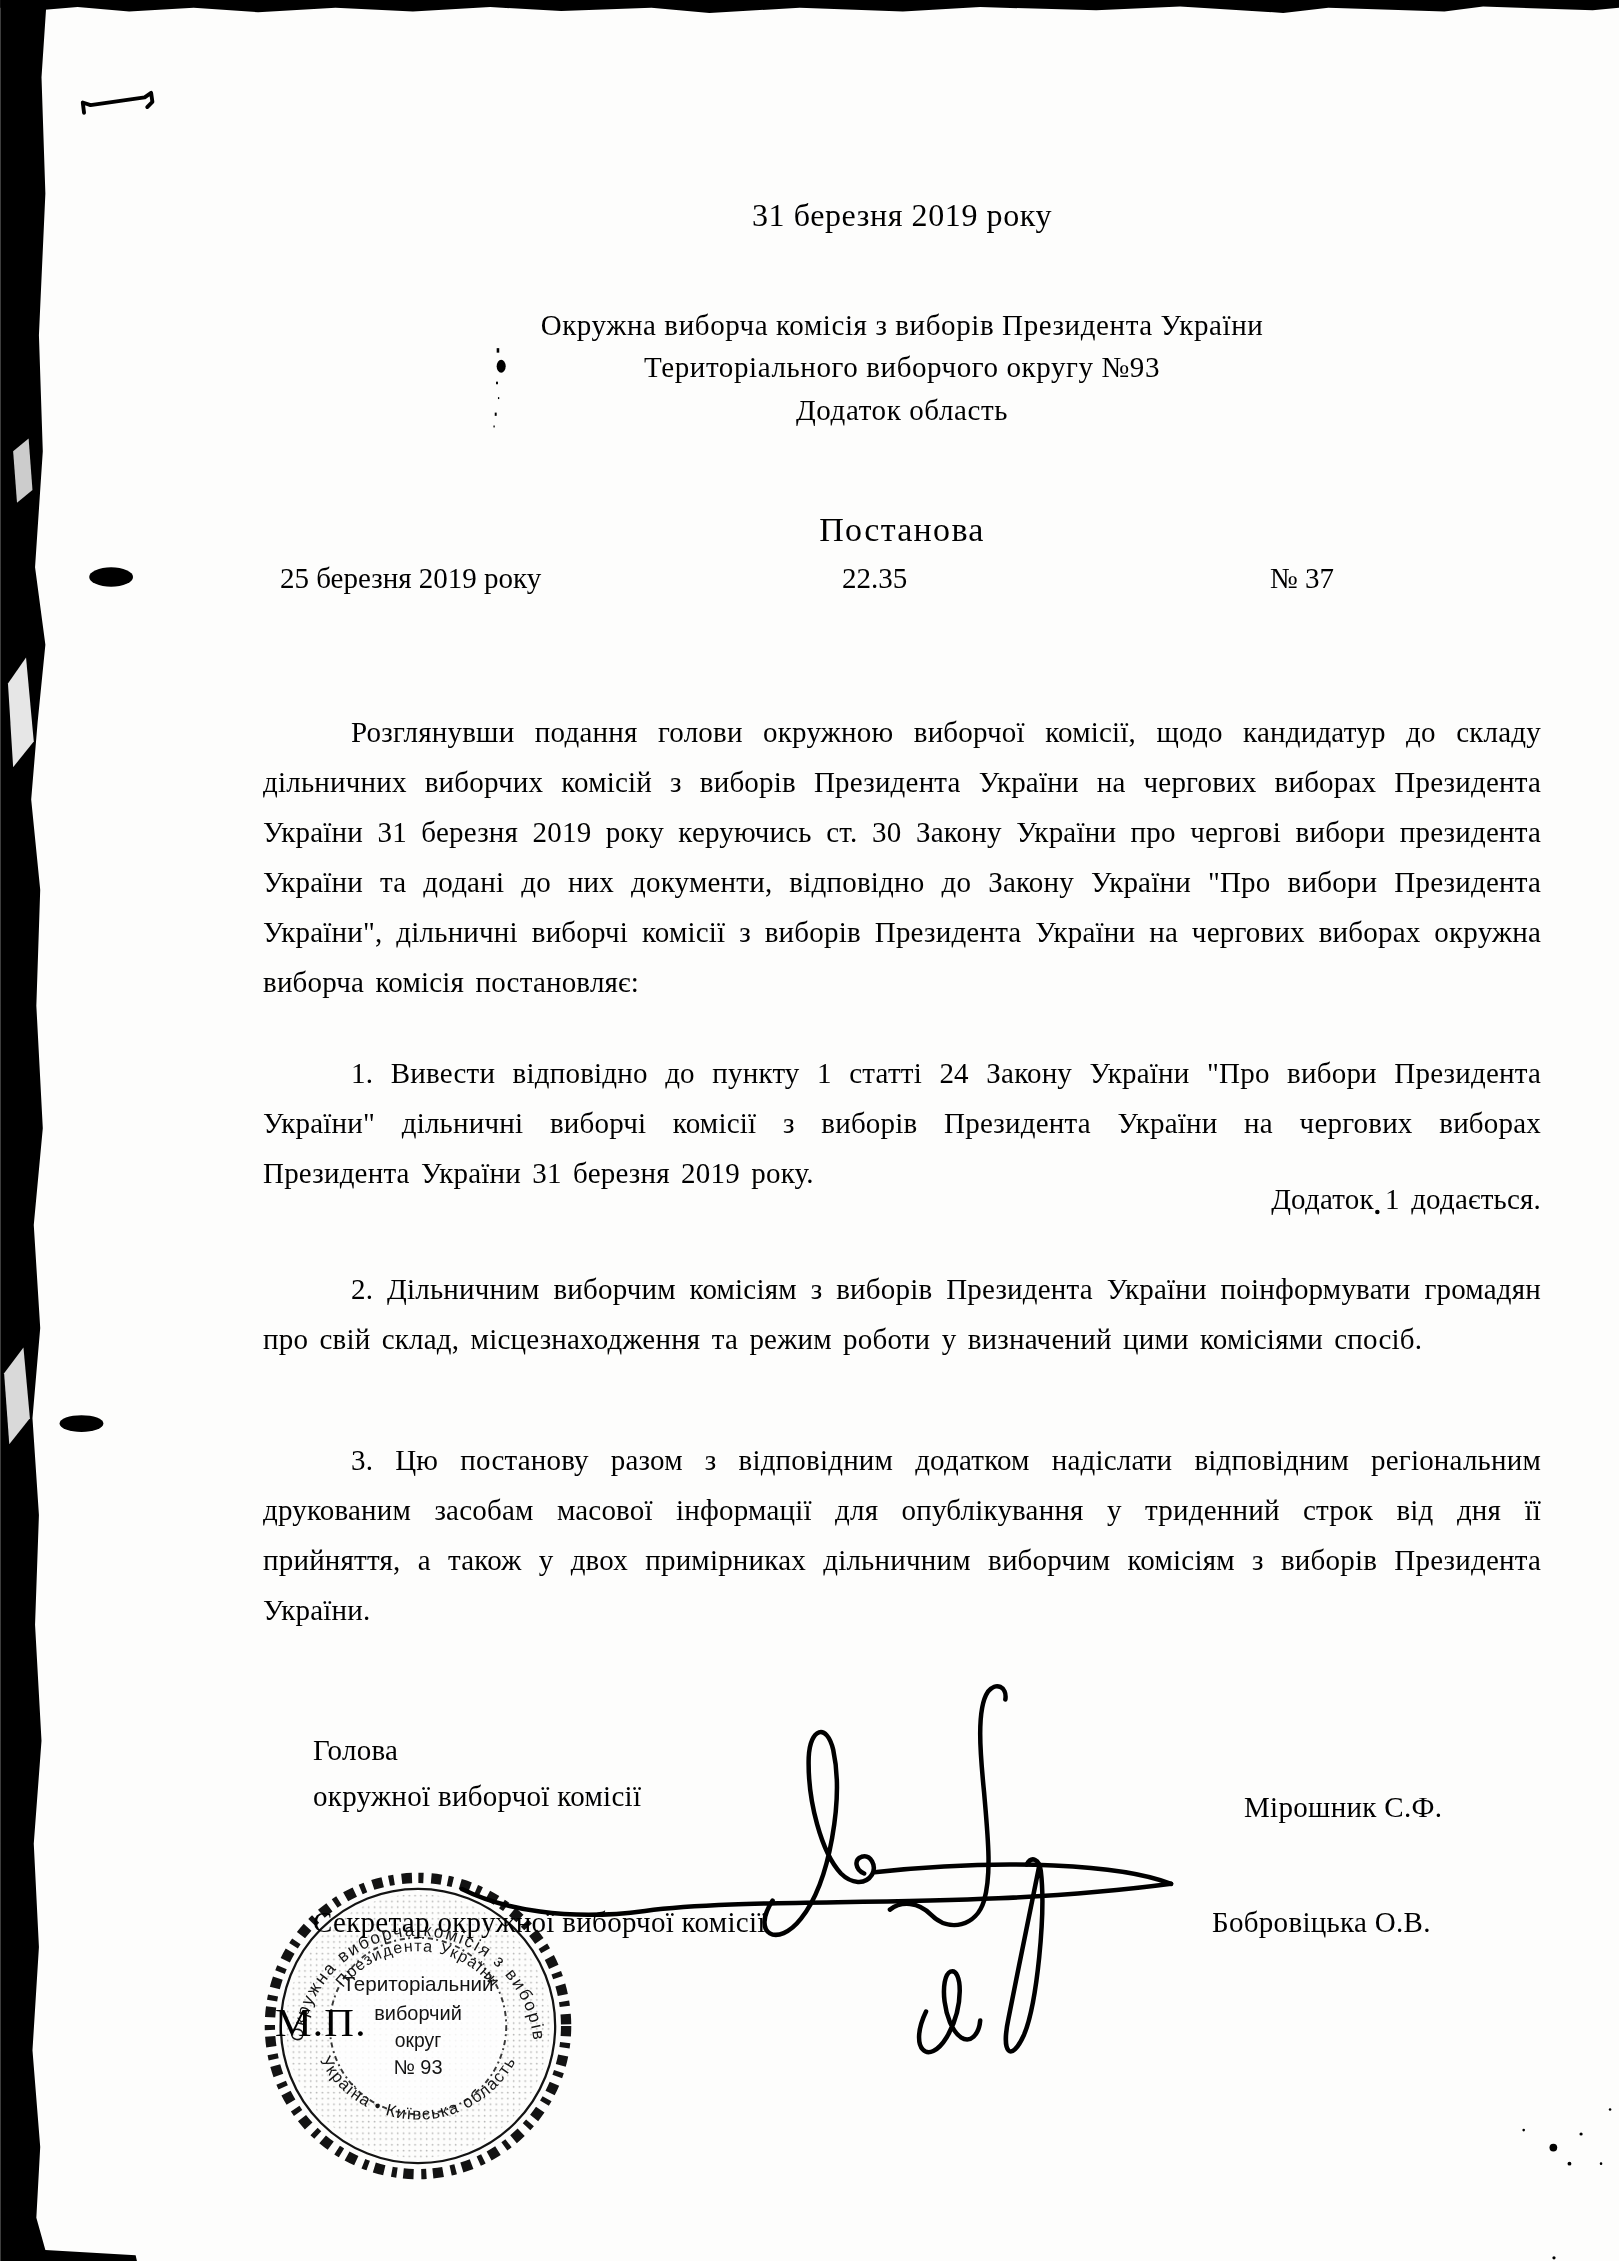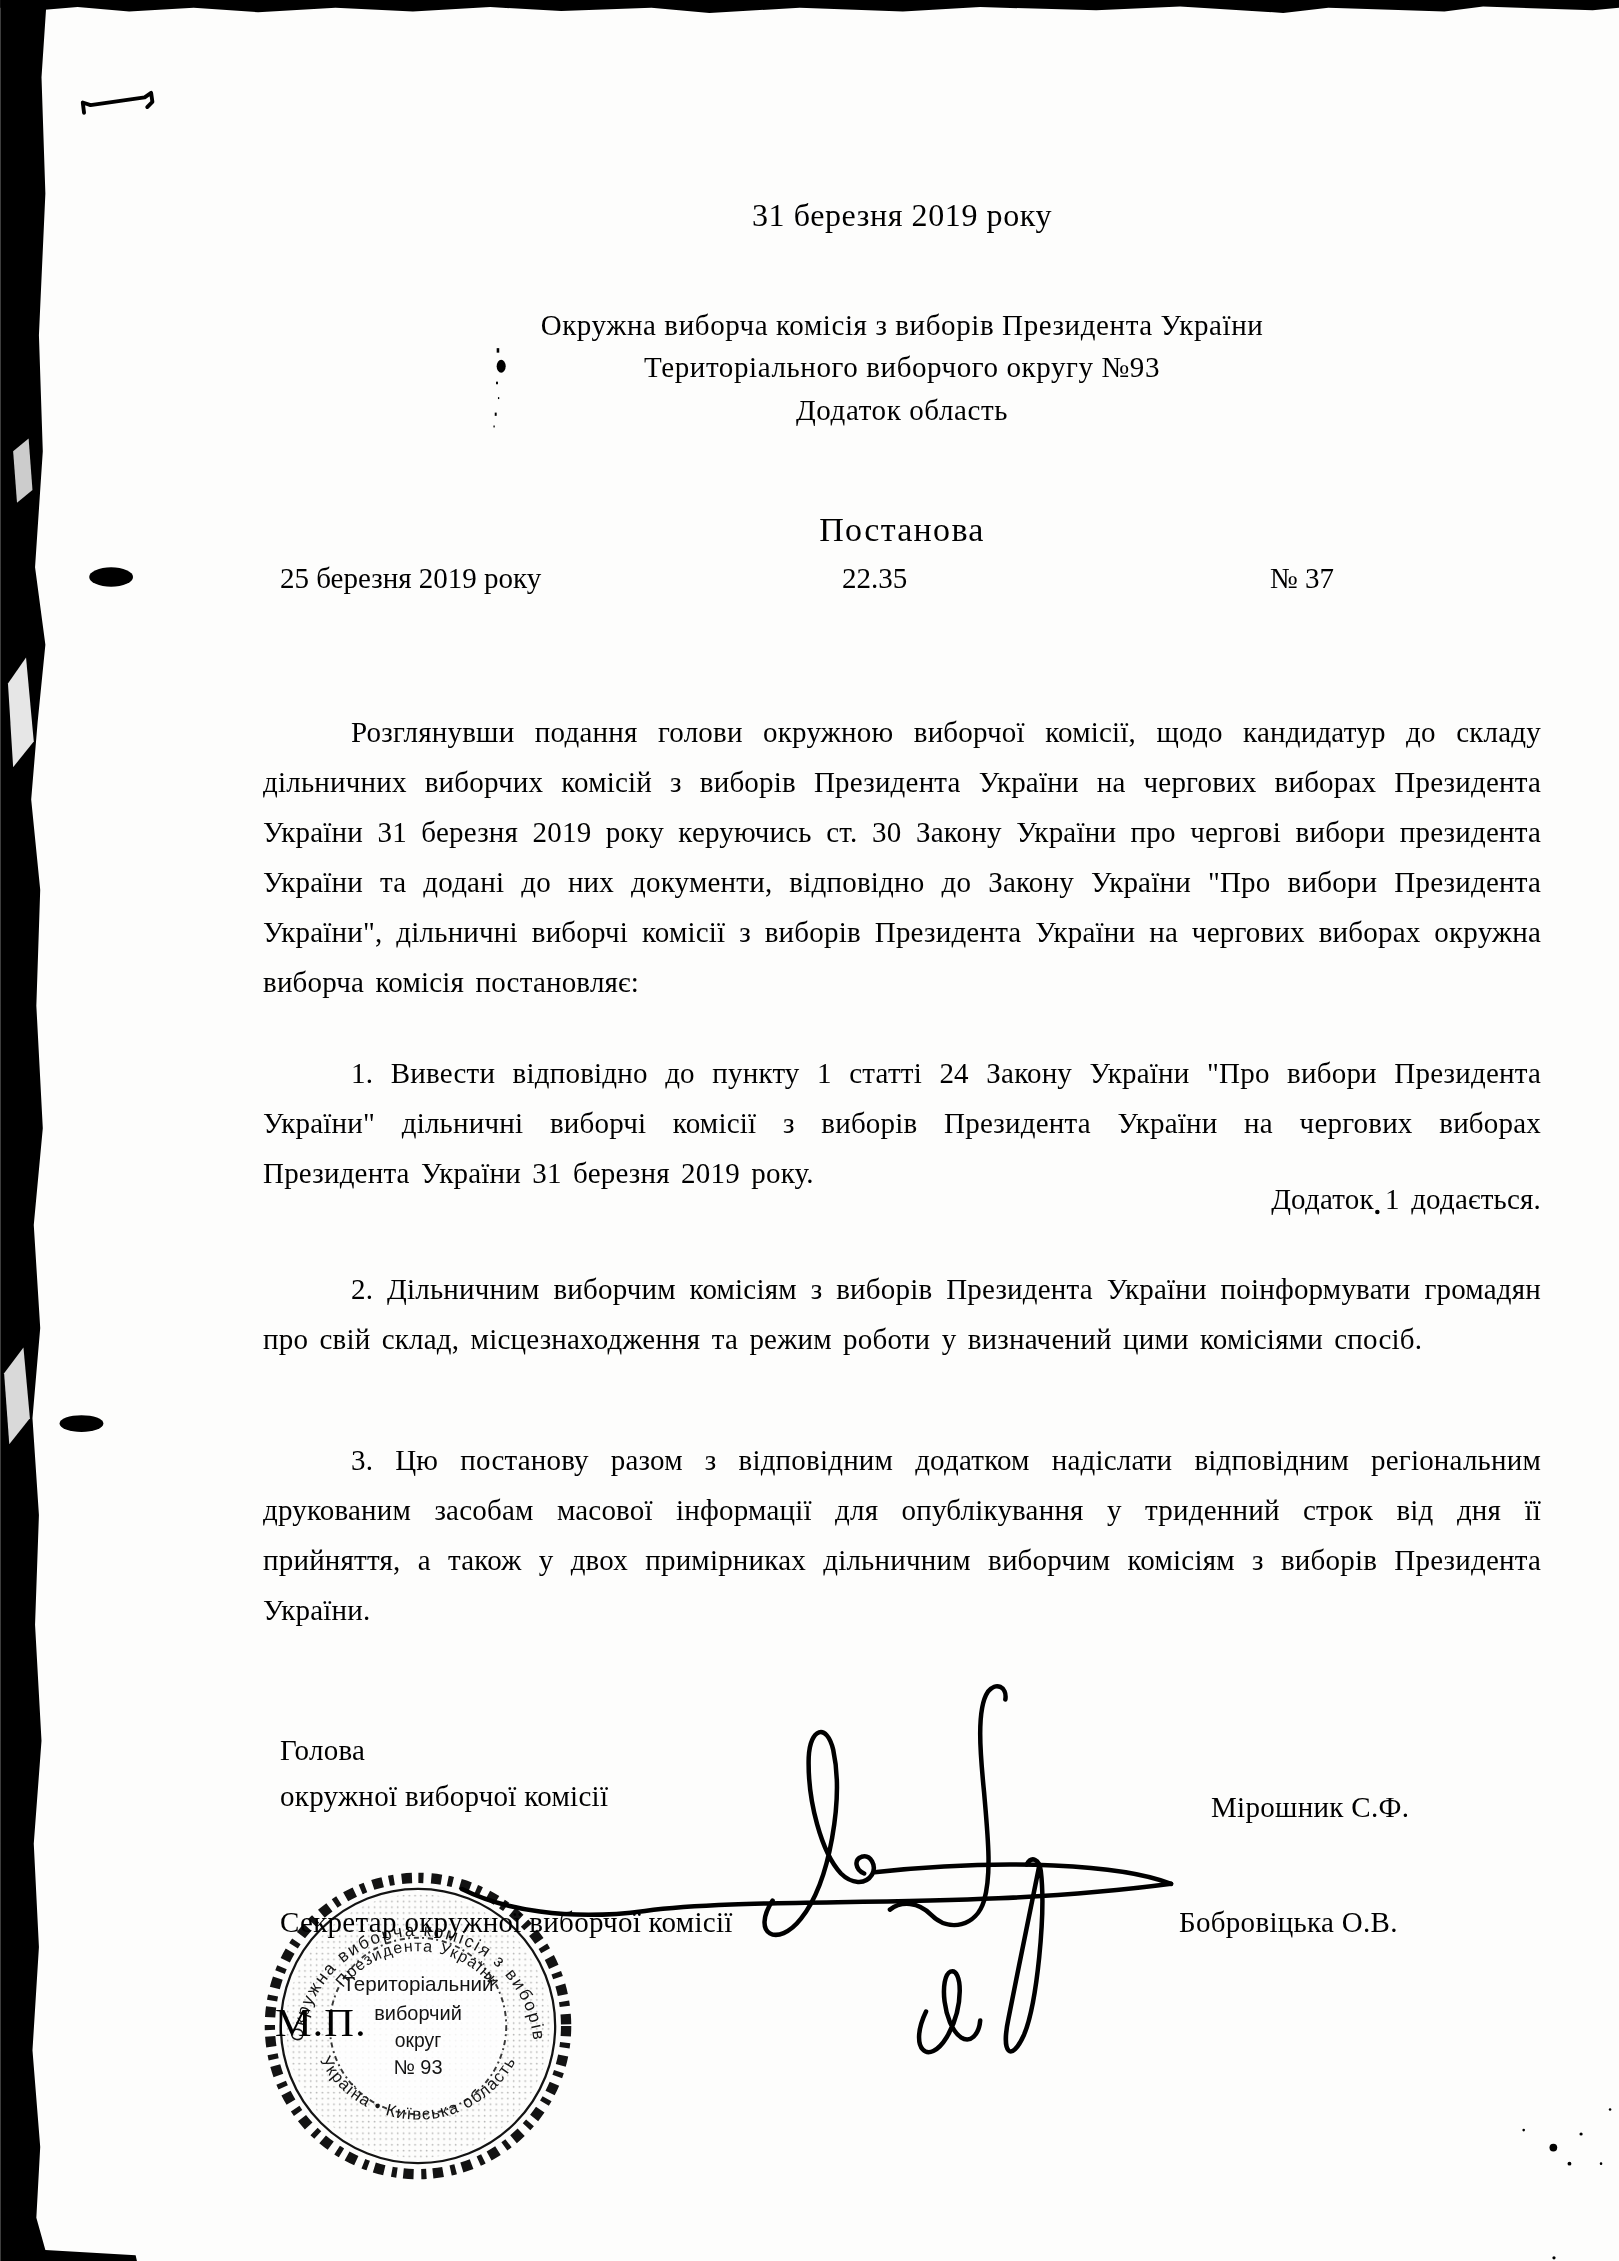--- a/index.html
+++ b/index.html
@@ -12,21 +12,21 @@
   .title{font-size:32px;}
   .org{font-size:29px;}
   .doctype{font-size:34px;letter-spacing:1.3px;margin-top:36px;}
   .meta-row{position:absolute;top:562px;left:0;width:100%;height:39px;font-size:29px;}
   .meta-row span{position:absolute;top:0;white-space:nowrap;}
   .para{
     position:absolute;left:0;width:100%;margin:0;font-size:29px;line-height:50px;
     text-align:justify;text-indent:88px;word-spacing:3.9px;letter-spacing:0.2px;
   }
   .one-line{text-align:right;}
-  .sig-label{position:absolute;font-size:29px;white-space:nowrap;letter-spacing:0.3px;}
+  .sig-label{position:absolute;font-size:29px;white-space:nowrap;letter-spacing:0.3px;margin-left:33px;}
   .mp{position:absolute;left:275px;top:1998px;font-size:41px;letter-spacing:1.3px;z-index:4;}
   svg.overlay{position:absolute;left:0;top:0;z-index:3;pointer-events:none;}
   svg.stamp{position:absolute;left:257px;top:1865px;z-index:1;}
   .textlayer{position:absolute;left:0;top:0;width:100%;height:100%;z-index:2;}
 </style>
 </head>
 <body>
 
 <div class="page">
 

